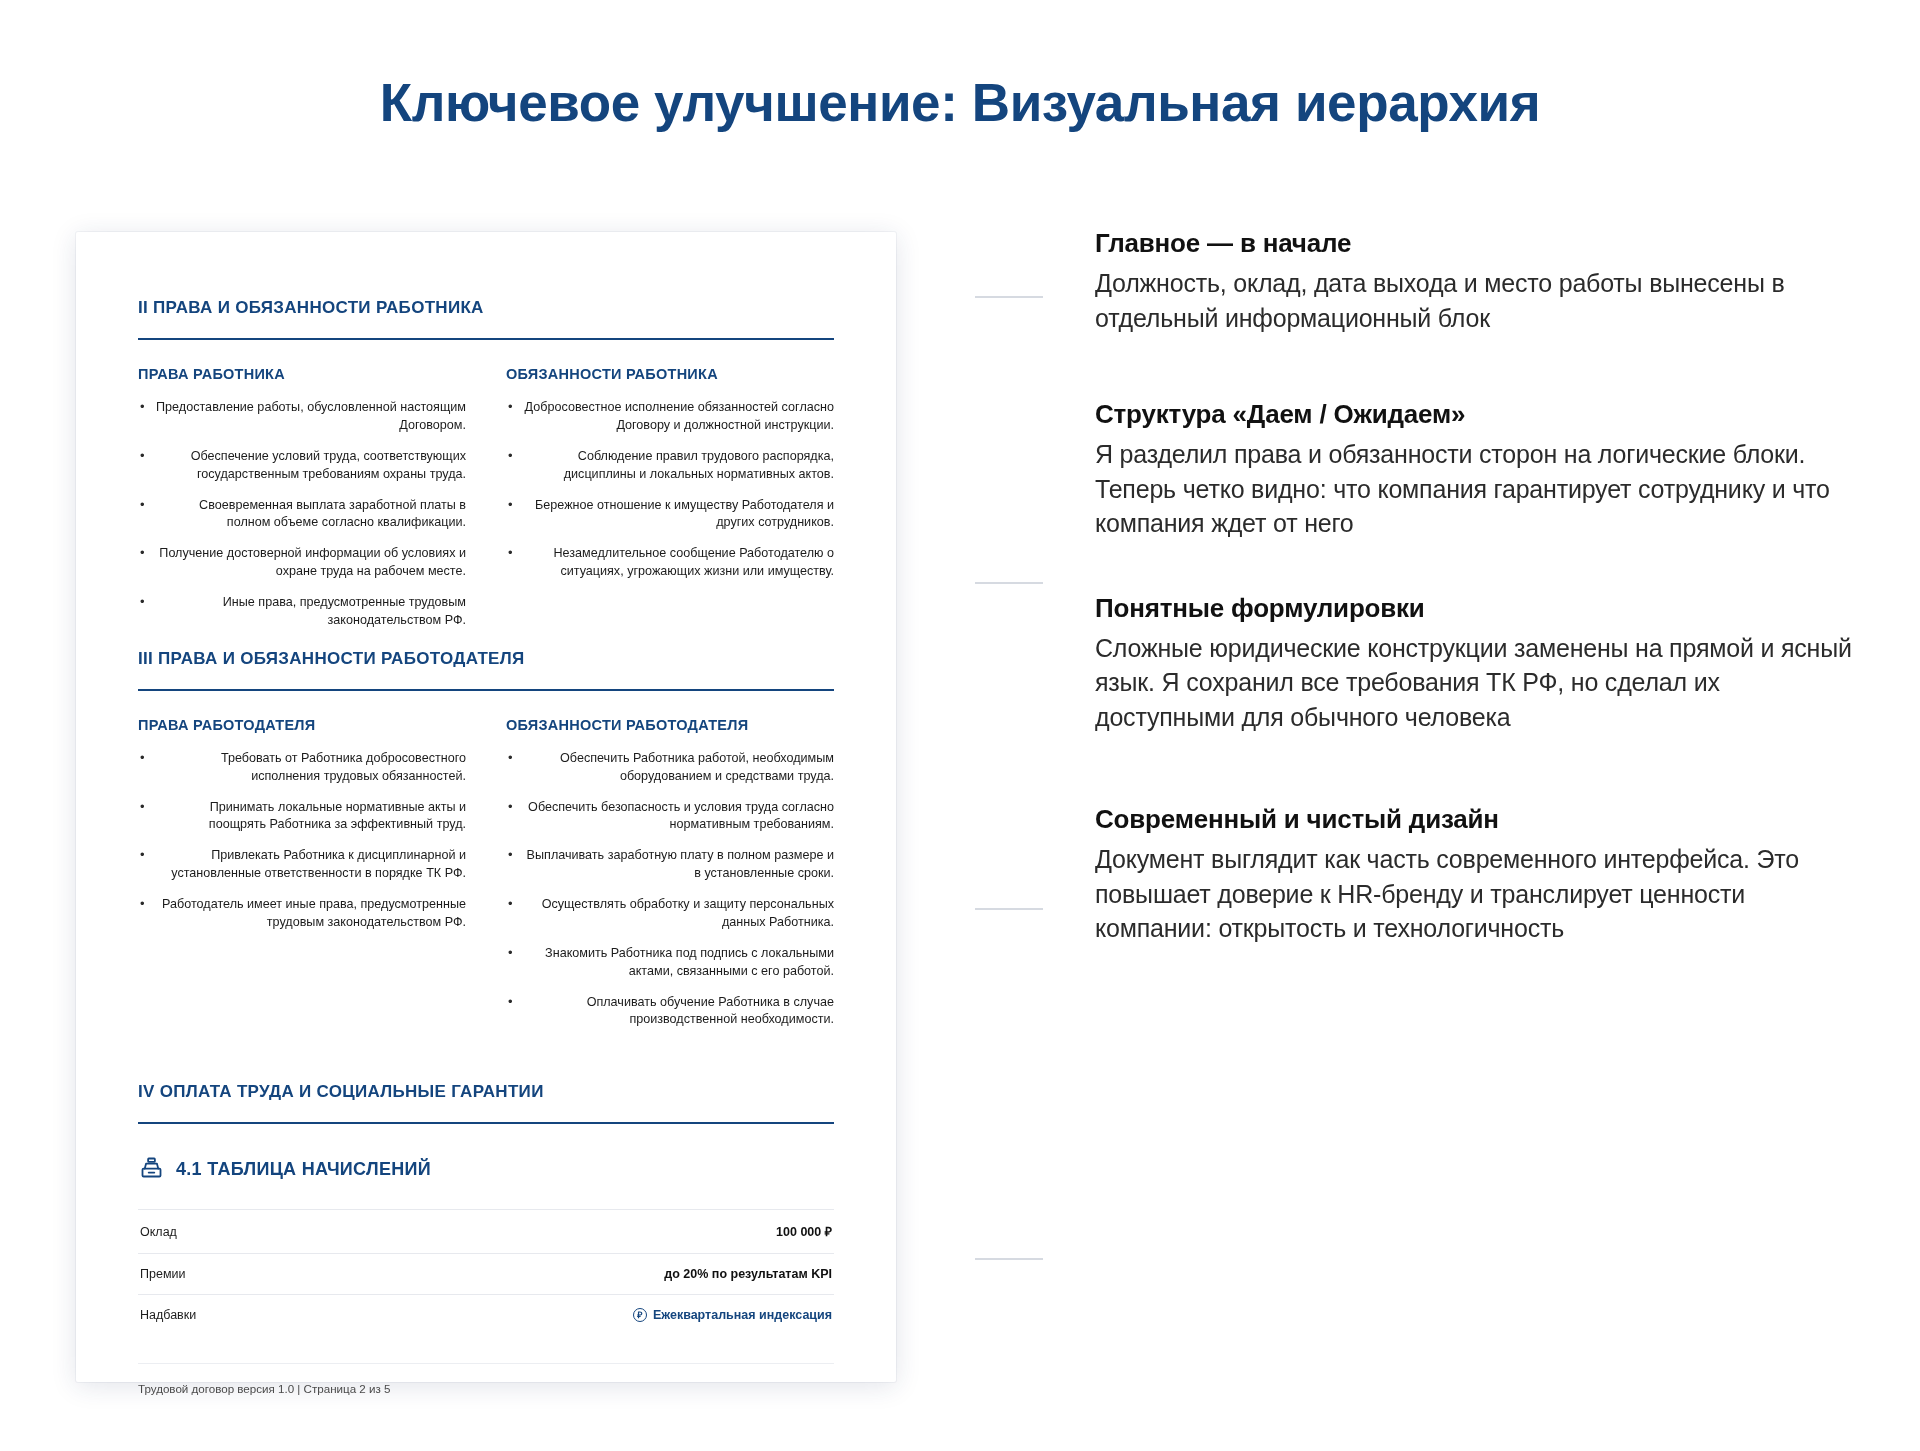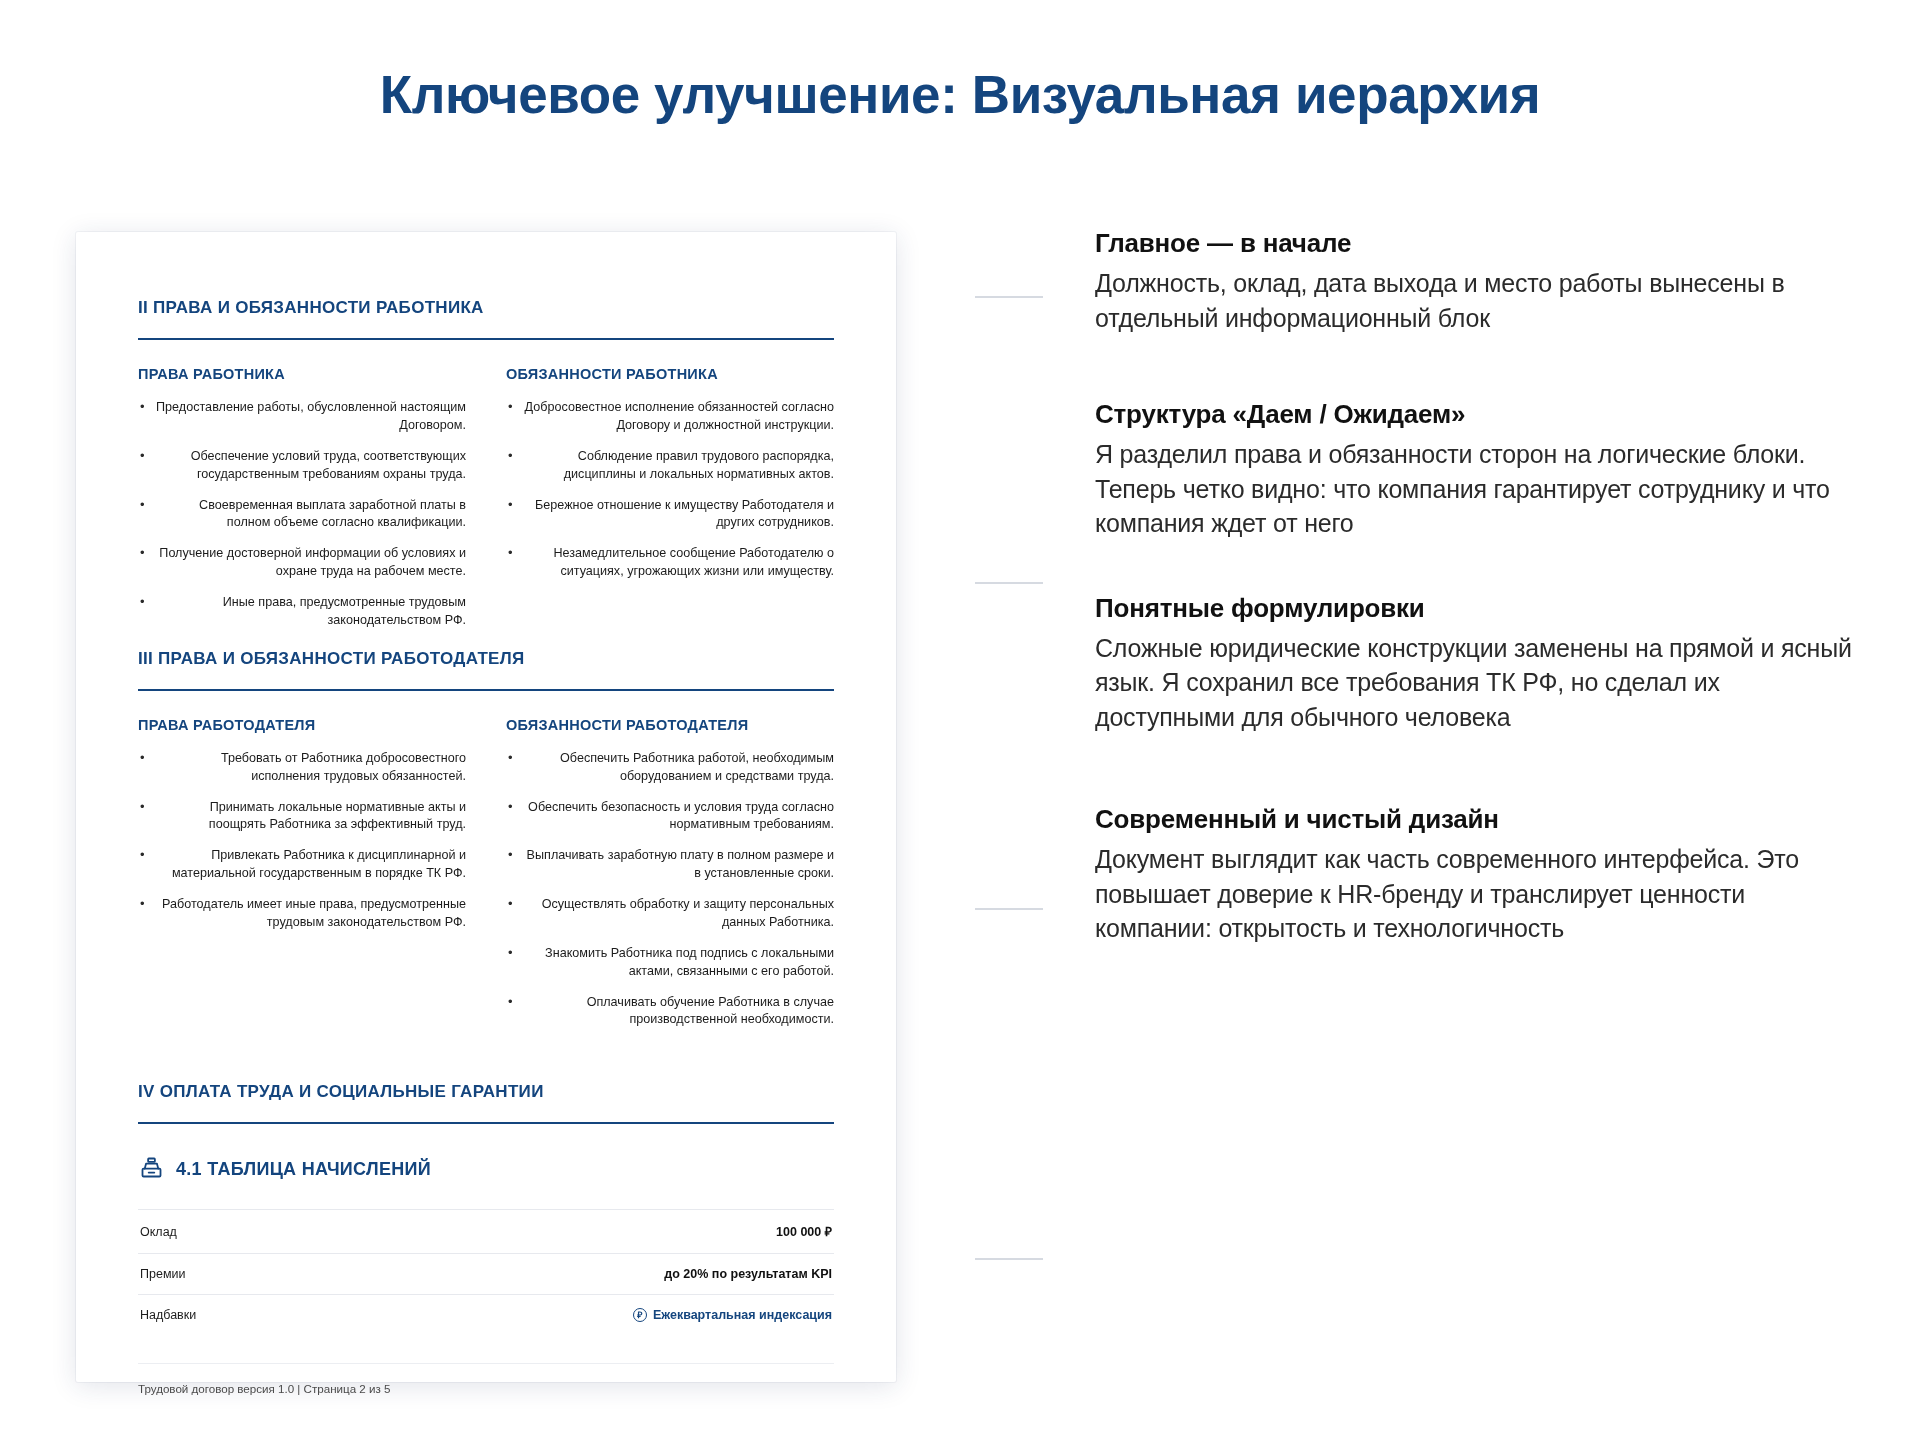--- a/index.html
+++ b/index.html
@@ -6,21 +6,21 @@
   html, body {
     width: 1920px; height: 1451px;
     background: #ffffff;
     font-family: "Liberation Sans", sans-serif;
     overflow: hidden;
   }
   .slide { position: relative; width: 1920px; height: 1451px; background: #ffffff; }
 
   .slide-title {
     position: absolute;
-    top: 64px; left: 0; width: 1920px;
+    top: 72px; left: 0; width: 1920px;
     text-align: center;
     font-size: 53px;
     font-weight: bold;
     color: #14457e;
     letter-spacing: -0.4px;
   }
 
   
   .doc-card {
     position: absolute;
@@ -171,21 +171,21 @@
 
     <div>
       <div class="sec-head">III ПРАВА И ОБЯЗАННОСТИ РАБОТОДАТЕЛЯ</div>
       <div class="sec-rule"></div>
       <div class="two-col">
         <div class="col">
           <div class="col-head">ПРАВА РАБОТОДАТЕЛЯ</div>
           <ul class="bullets">
             <li>Требовать от Работника добросовестного исполнения трудовых обязанностей.</li>
             <li>Принимать локальные нормативные акты и поощрять Работника за эффективный труд.</li>
-            <li>Привлекать Работника к дисциплинарной и материальной государственным в порядке ТК РФ.</li>
+            <li>Привлекать Работника к дисциплинарной и установленные ответственности в порядке ТК РФ.</li>
             <li>Работодатель имеет иные права, предусмотренные трудовым законодательством РФ.</li>
           </ul>
         </div>
         <div class="col">
           <div class="col-head">ОБЯЗАННОСТИ РАБОТОДАТЕЛЯ</div>
           <ul class="bullets">
             <li>Обеспечить Работника работой, необходимым оборудованием и средствами труда.</li>
             <li>Обеспечить безопасность и условия труда согласно нормативным требованиям.</li>
             <li>Выплачивать заработную плату в полном размере и в установленные сроки.</li>
             <li>Осуществлять обработку и защиту персональных данных Работника.</li>

